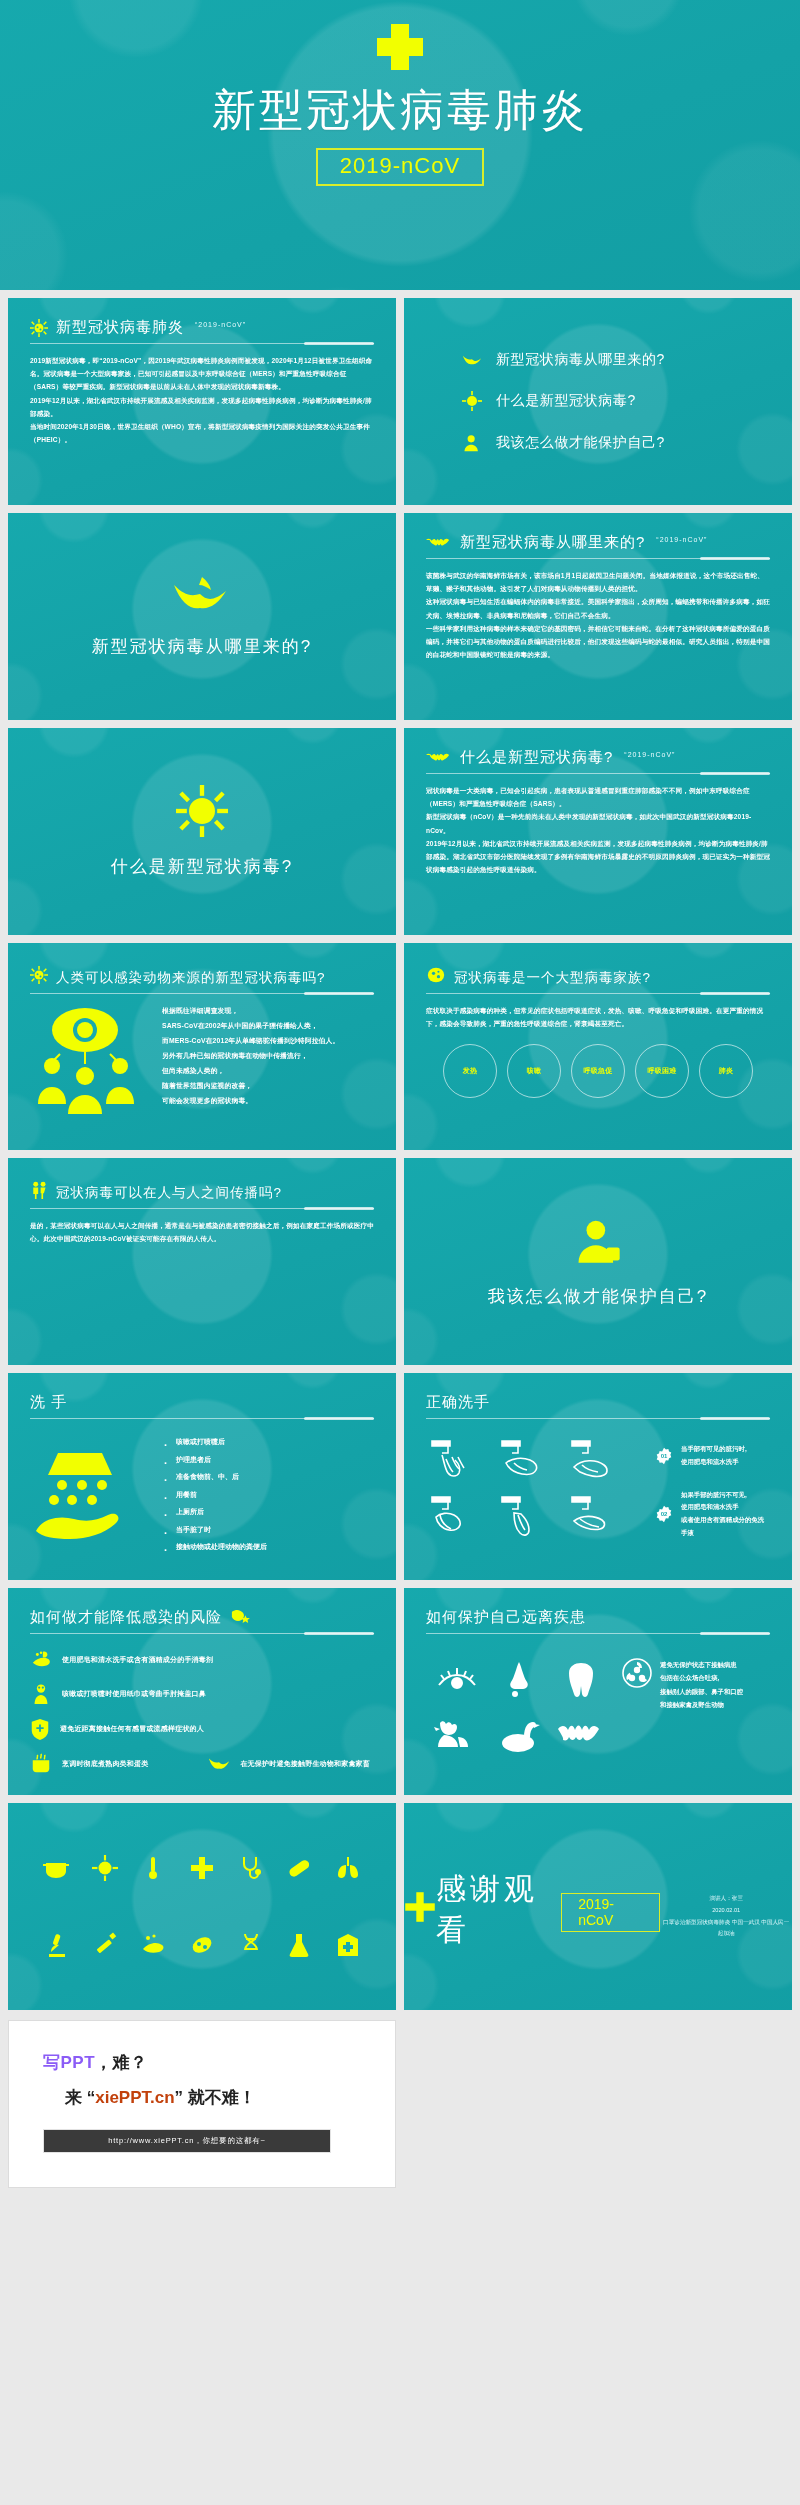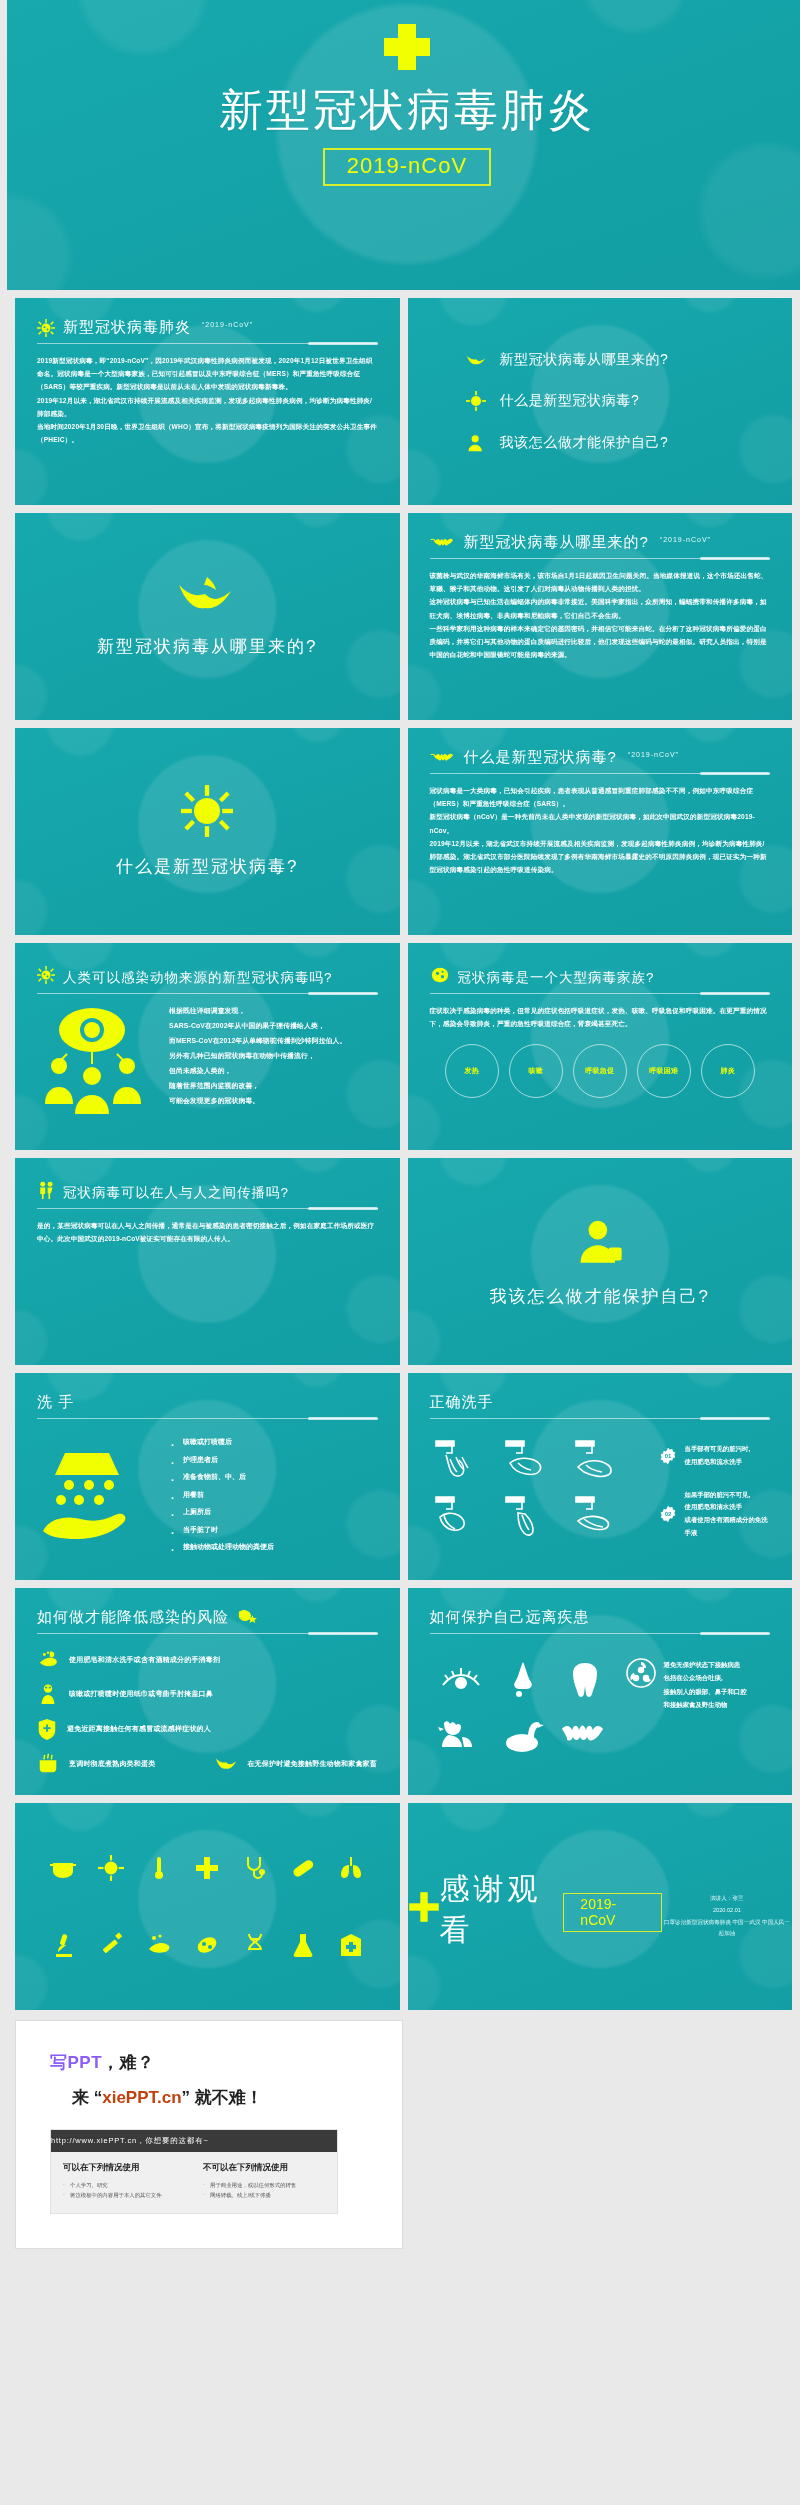--- a/index.html
+++ b/index.html
@@ -3,21 +3,21 @@
 <meta charset="utf-8">
 <style>
   * { box-sizing: border-box; margin: 0; padding: 0; }
   html, body {
     width: 800px;
     background: #e9e9e9;
     font-family: "Liberation Sans", "DejaVu Sans", sans-serif;
   }
   body { padding: 0; }
 
-  .deck { width: 800px; background: #e9e9e9; padding: 0 0 0 7px; }
+  .deck { width: 800px; background: #e9e9e9; padding: 0 0 0 0; }
 
   
   .slide {
     position: relative;
     background: #17aaae;
     overflow: hidden;
     color: #ffffff;
   }
   
   .slide::before {
@@ -204,21 +204,21 @@
     width: 388px; background: #ffffff; border: 1px solid #dcdcdc;
     padding: 30px 34px 34px 34px;
   }
   .promo-l1 { font-size: 17px; font-weight: bold; color: #222; letter-spacing: .5px; }
   .promo-l1 .red { color: #8b5cf6; }
   .promo-l2 { font-size: 17px; font-weight: bold; color: #222; margin-top: 12px; padding-left: 22px; }
   .promo-l2 .green { color: #c2410c; }
   .promo-box { margin-top: 20px; width: 288px; border: 1px solid #e2e2e2; }
   .promo-bar {
     background: #3a3a3a; color: #fff; font-size: 7.5px; letter-spacing: .8px;
-    text-align: left; padding: 6px 0;
+    text-align: center; padding: 6px 0;
   }
   .promo-body { background: #f0f0f0; display: flex; padding: 10px 12px 12px; gap: 18px; }
   .promo-col { flex: 1; }
   .promo-h { font-size: 8.5px; font-weight: bold; color: #222; margin-bottom: 6px; }
   .promo-col ul { list-style: none; }
   .promo-col li { font-size: 5.4px; color: #555; line-height: 1.9; position: relative; padding-left: 7px; }
   .promo-col li::before { content: "·"; position: absolute; left: 0; top: -1px; }
 
   svg { display: block; }
 </style>
@@ -941,33 +941,17 @@
   <div class="promo-wrap">
     <div class="promo">
       <div class="promo-l1">
         <span class="red">写PPT</span><span>，难？</span>
       </div>
       <div class="promo-l2">
         <span>来 “</span><span class="green">xiePPT.cn</span><span>” 就不难！</span>
       </div>
       <div class="promo-box">
         <div class="promo-bar">http://www.xiePPT.cn，你想要的这都有~</div>
-        <div class="promo-body">
-          <div class="promo-col">
-            <div class="promo-h">可以在下列情况使用</div>
-            <ul>
-              <li>个人学习、研究</li>
-              <li>将这模板中的内容用于本人的其它文件</li>
-            </ul>
-          </div>
-          <div class="promo-col">
-            <div class="promo-h">不可以在下列情况使用</div>
-            <ul>
-              <li>用于商业用途，或以任何形式的转售</li>
-              <li>网络转载、线上/线下传播</li>
-            </ul>
-          </div>
-        </div>
       </div>
     </div>
   </div>
 
 </div>
 
 </body></html>

